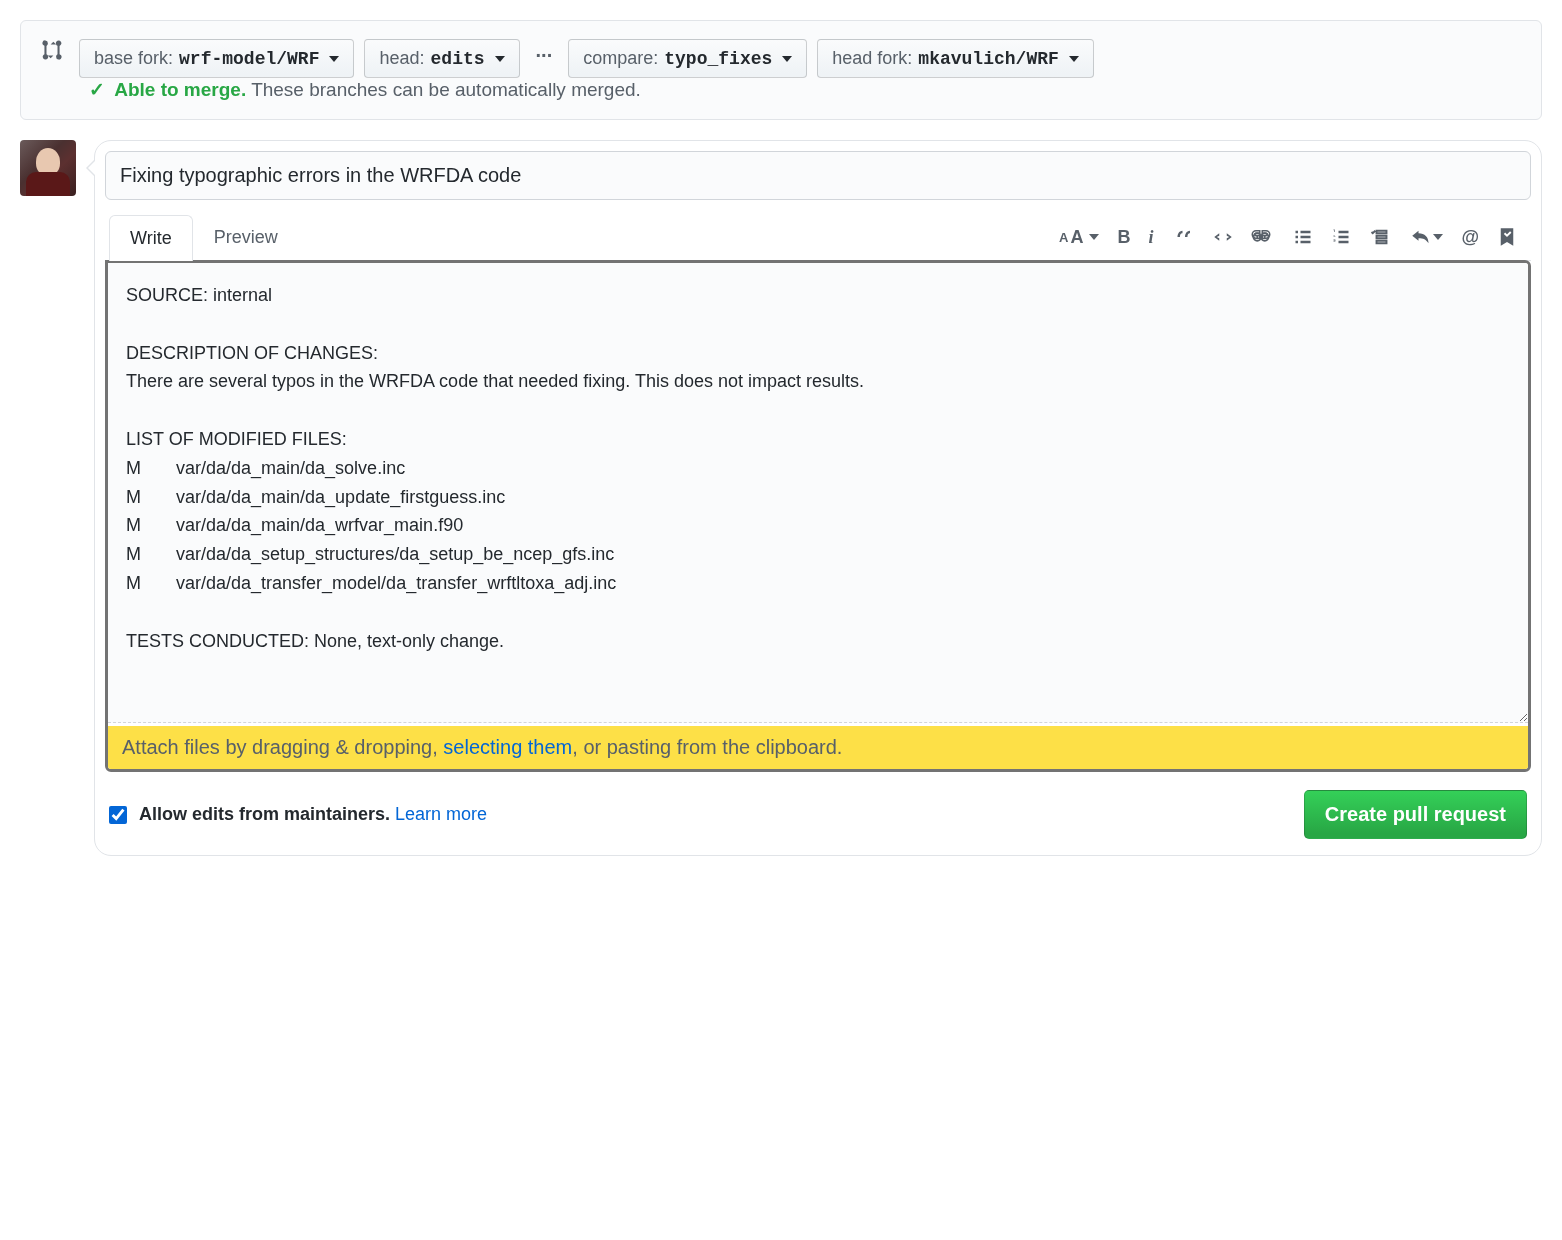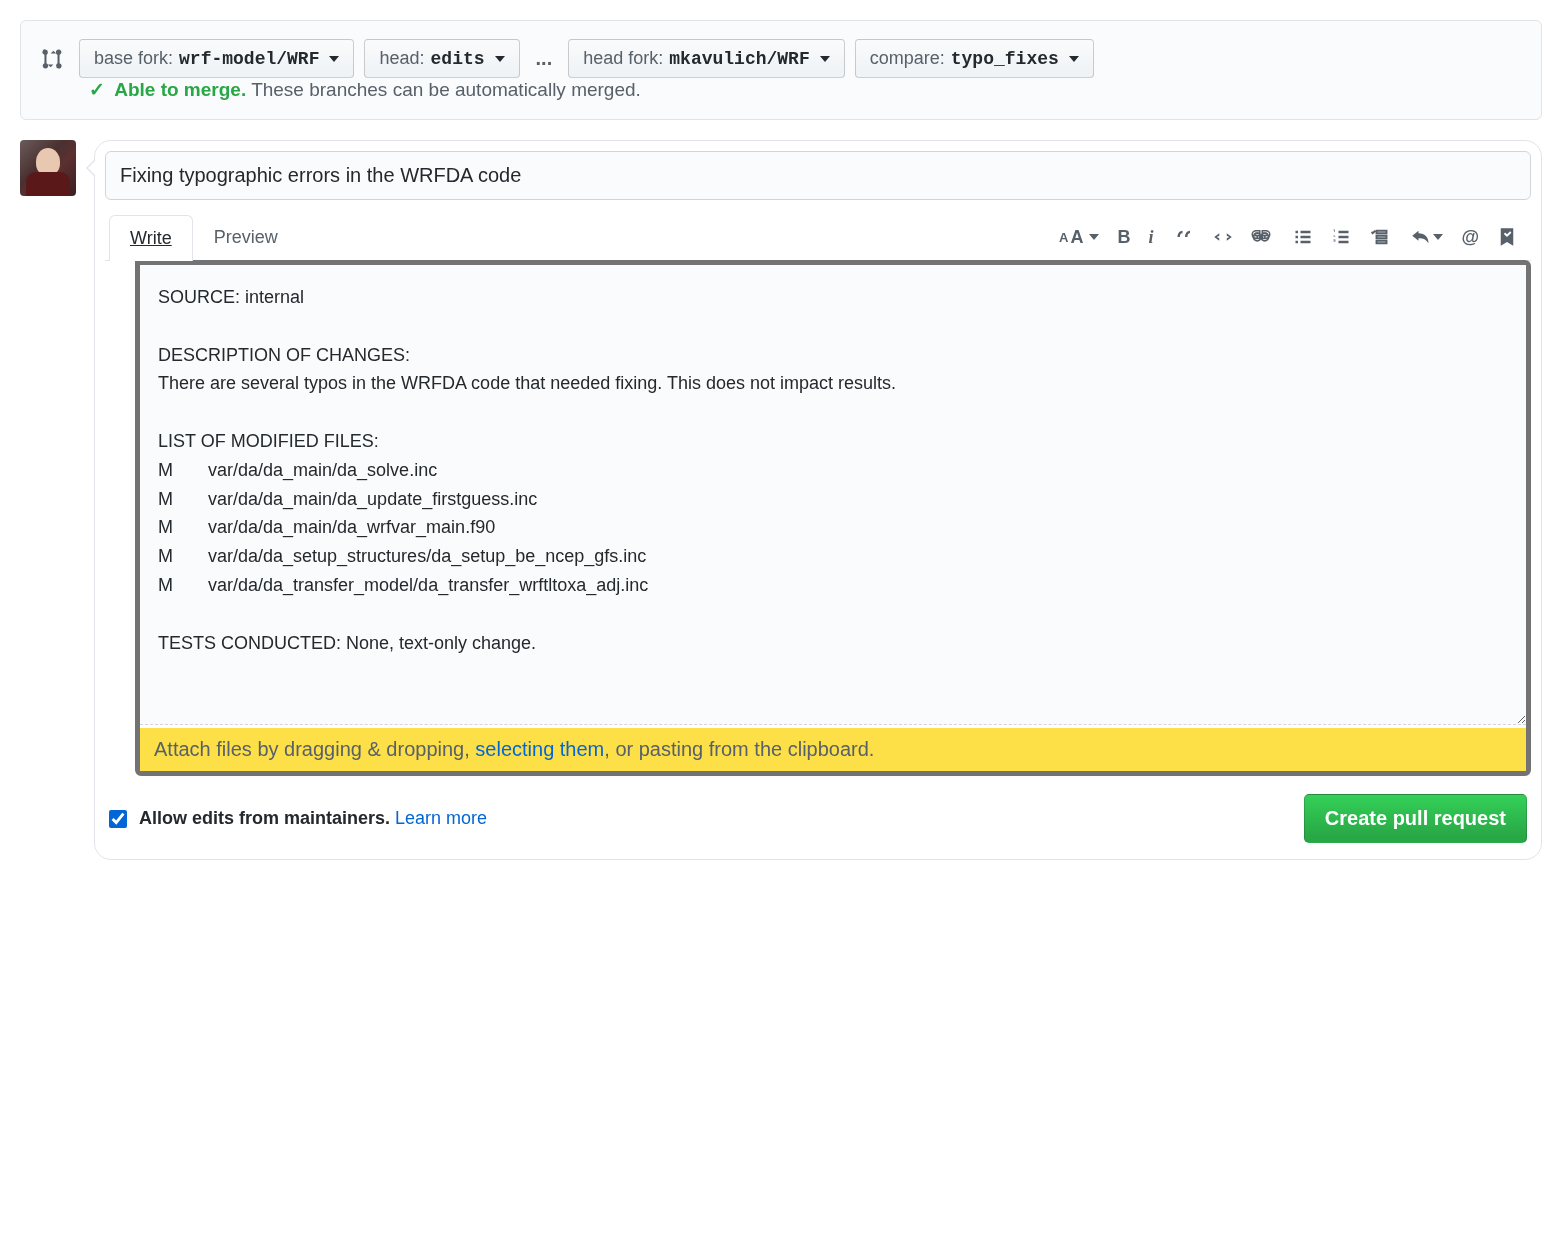--- a/index.html
+++ b/index.html
@@ -12,21 +12,21 @@
 }
 .compare-box {
   border: 1px solid #e1e4e8;
   border-radius: 6px;
   background: #fafbfc;
   padding: 18px 20px;
   margin-bottom: 20px;
 }
 .branch-row {
   display: flex;
-  align-items: center;
+  align-items: flex-start;
   gap: 10px;
   flex-wrap: wrap;
 }
 .compare-icon {
   display: inline-flex;
   color: #586069;
   margin-right: 6px;
 }
 .branch-btn {
   background: #eff3f6;
@@ -137,41 +137,39 @@
   border: 1px solid transparent;
   border-bottom: none;
   font-family: inherit;
 }
 .tab.active {
   background: #fff;
   border-color: #e1e4e8;
   border-radius: 6px 6px 0 0;
   color: #24292e;
   margin-bottom: -1px;
-  text-decoration: underline;
 }
 .tools {
   margin-left: auto;
   display: flex;
   align-items: center;
   gap: 22px;
   color: #586069;
   padding-right: 10px;
 }
 .tool-group { display: flex; align-items: center; gap: 18px; }
 .tool-icon { cursor: pointer; display:inline-flex; align-items:center; }
 .tool-icon svg { width: 20px; height: 20px; fill: #586069; }
 .tool-text { font-size: 18px; font-weight:600; display:inline-flex; align-items:center; gap:2px;}
 .tool-text .sm{font-size:13px;}
 .body-wrap {
-  border: 5px solid #737373;
+  border: 3px solid #737373;
   border-radius: 0 6px 6px 6px;
   margin-top: -1px;
   overflow: hidden;
-  margin-left: 30px;
 }
 .body-textarea {
   width: 100%;
   min-height: 460px;
   border: none;
   padding: 18px;
   font-size: 18px;
   line-height: 1.6;
   font-family: inherit;
   resize: vertical;
@@ -229,27 +227,27 @@
       <strong>wrf-model/WRF</strong>
       <span class="caret"></span>
     </button>
     <button class="branch-btn">
       <span class="light">head:</span>
       <strong>edits</strong>
       <span class="caret"></span>
     </button>
     <span class="ellipsis">...</span>
     <button class="branch-btn">
-      <span class="light">head fork:</span>
-      <strong>mkavulich/WRF</strong>
+      <span class="light">compare:</span>
+      <strong>typo_fixes</strong>
       <span class="caret"></span>
     </button>
     <button class="branch-btn">
-      <span class="light">compare:</span>
-      <strong>typo_fixes</strong>
+      <span class="light">head fork:</span>
+      <strong>mkavulich/WRF</strong>
       <span class="caret"></span>
     </button>
   </div>
   <div class="merge-status">
     <span class="check">✓</span>
     <span class="ok">Able to merge.</span>
     <span>These branches can be automatically merged.</span>
   </div>
 </div>
 

